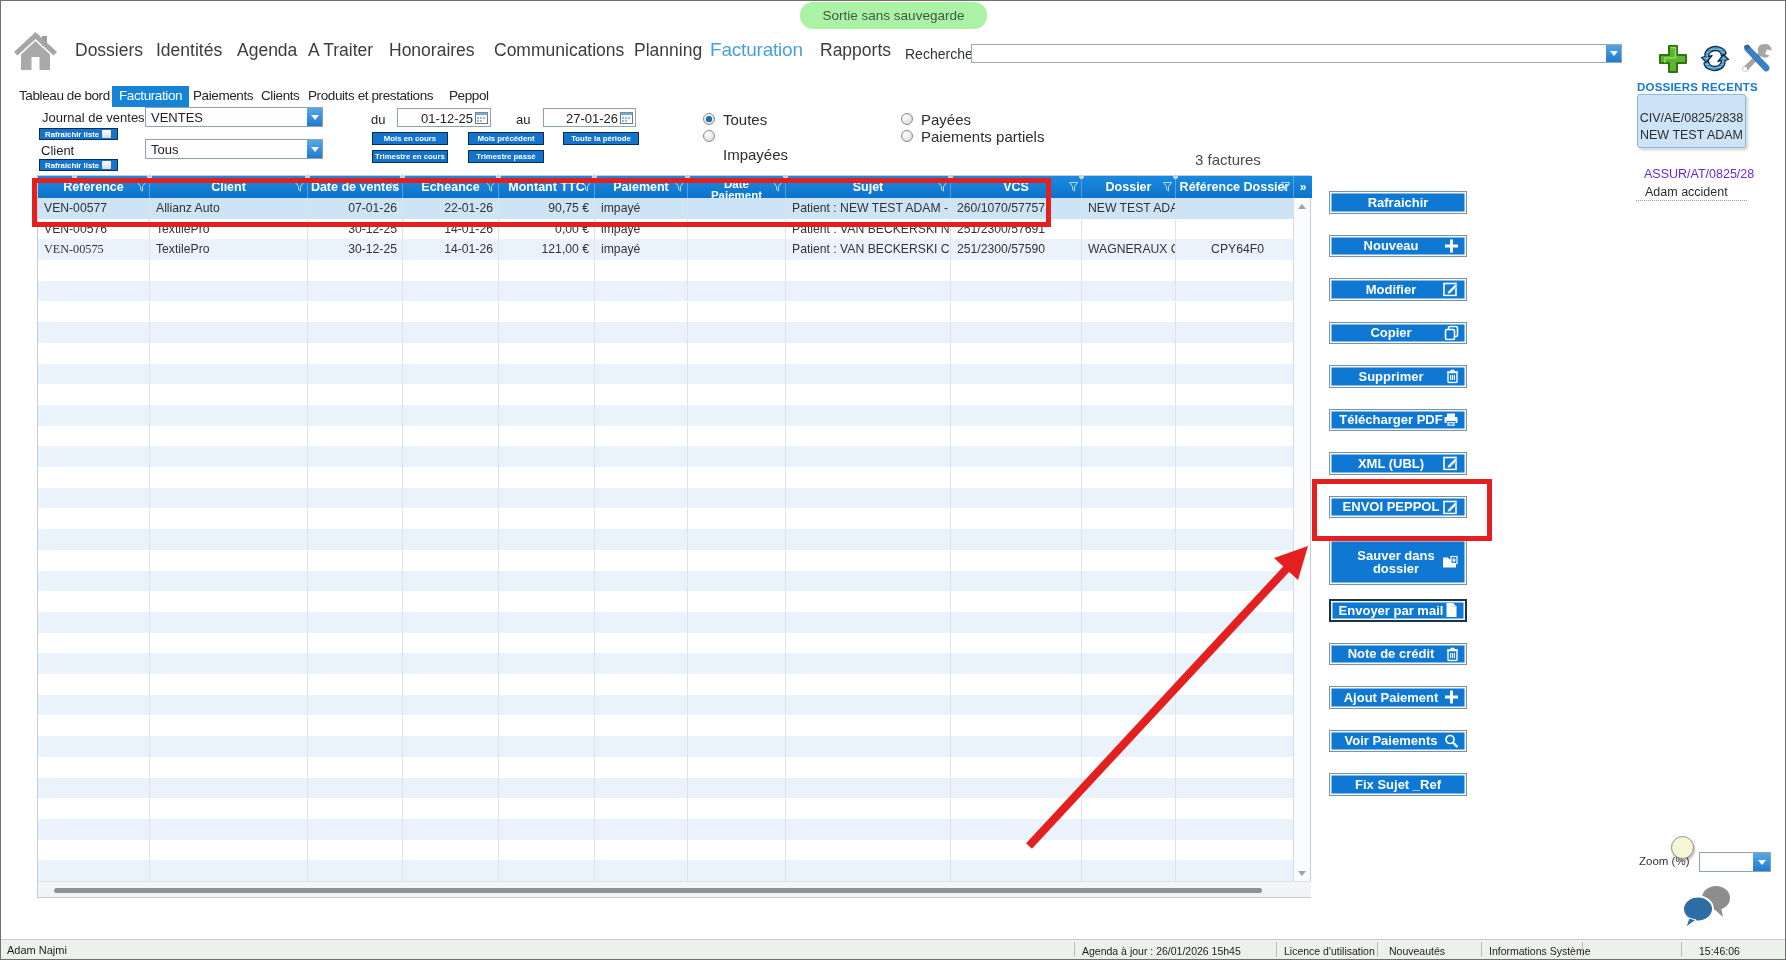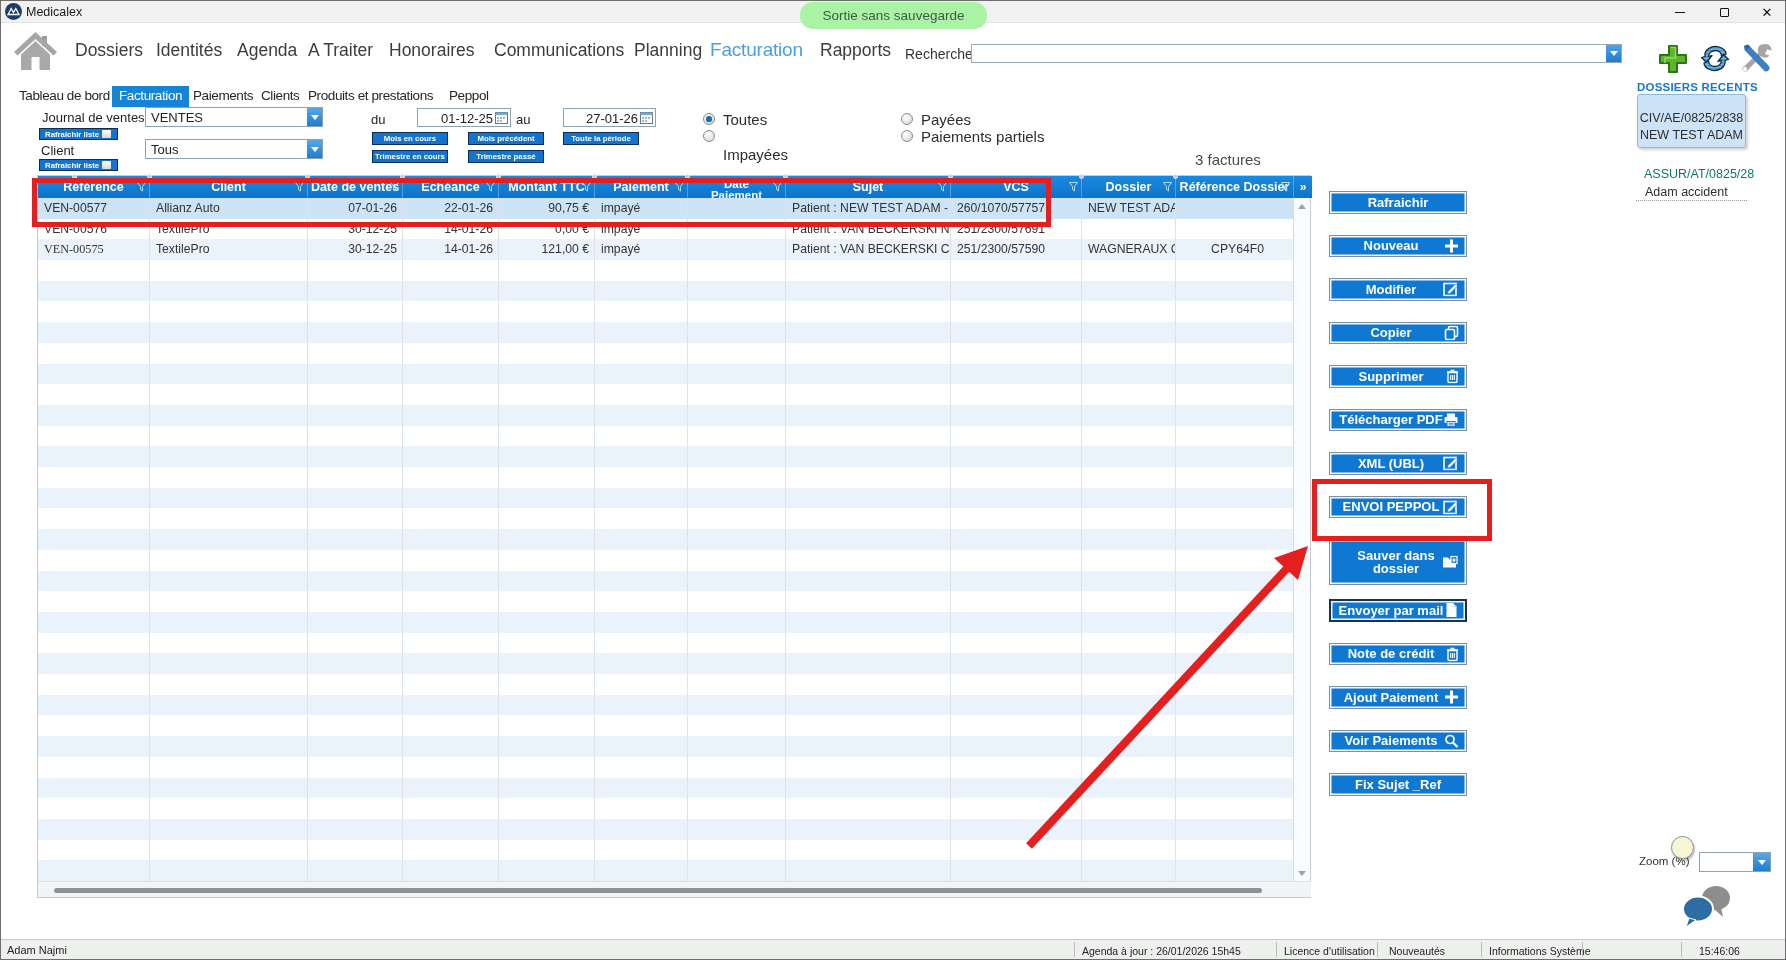--- a/index.html
+++ b/index.html
@@ -36,29 +36,29 @@
   #icon-refresh { left:1698px; top:41px; width:32px; height:33px; }
   #icon-tools { left:1737px; top:41px; width:36px; height:34px; }
   
   .subtab { position:absolute; top:85px; font-size:13.5px; letter-spacing:-0.4px; color:#262626; white-space:nowrap; height:21px; line-height:20px; }
   .subtab.active { background:#1583d6; color:#fff; padding:0 7px; }
   
   #recent-header { position:absolute; left:1636px; top:80px; line-height:12px; white-space:nowrap; font-size:11.5px; font-weight:bold; color:#1779d0; letter-spacing:0.2px; }
   #recent-box { position:absolute; left:1636px; top:93px; width:109px; height:54px; background:#cde3f7; border:1px solid #8cb8de; border-radius:3px;
     box-shadow:2px 2px 3px rgba(0,0,0,.18); display:flex; flex-direction:column; justify-content:flex-end; align-items:center; padding-bottom:3px; }
   #recent-box .line { font-size:12.5px; color:#2e2e2e; line-height:17px; white-space:nowrap; }
-  #recent2-code { position:absolute; left:1643px; top:166px; font-size:12.5px; color:#0f766e; }
+  #recent2-code { position:absolute; left:1643px; top:166px; font-size:12.5px; color:#6d28d9; }
   #recent2-name { position:absolute; left:1644px; top:184px; font-size:12.5px; color:#2e2e2e; }
   #recent-sep { position:absolute; left:1635px; top:199px; width:111px; border-top:1.5px dotted #9a9a9a; }
   
   .flabel { position:absolute; font-size:13px; color:#1f1f1f; white-space:nowrap; }
   .combo { position:absolute; background:#fff; border:1px solid #8fa2b0; }
   .combo .val { position:absolute; left:5px; top:2px; font-size:13px; color:#222; }
   .combo .dd { position:absolute; right:0px; top:0px; bottom:0px; width:15px; background:linear-gradient(#58a8e6,#1d7bd0); display:flex; align-items:center; justify-content:center; }
-  .datebox { position:absolute; background:#fff; border:1px solid #8fa2b0;margin-left:20px; }
+  .datebox { position:absolute; background:#fff; border:1px solid #8fa2b0; }
   .datebox .val { position:absolute; right:17px; top:2px; font-size:13px; color:#222; }
   .datebox .cal { position:absolute; right:2px; top:2px; width:13px; height:13px; }
   .small-btn { position:absolute; background:#1473cd; border:1.5px solid #0c2c50; color:#fff; font-weight:bold; font-size:7.8px;
     display:flex; align-items:center; justify-content:center; white-space:nowrap; }
   .refresh-btn { position:absolute; left:38px; width:79px; height:12px; background:#1473cd; border:1.5px solid #0c2c50; color:#fff; font-weight:bold; font-size:7.8px; display:flex; align-items:center; padding-left:5px; }
   .refresh-btn .knob { position:absolute; right:6px; top:0.5px; width:9px; height:8px; background:linear-gradient(#ffffff,#d8d8d8); border-radius:1px; }
   .radio { position:absolute; width:12px; height:12px; border-radius:50%; border:1px solid #8b8b8b; background:radial-gradient(circle at 35% 30%, #ffffff 0%, #dcdcdc 80%); }
   .radio.checked::after { content:""; position:absolute; left:2.4px; top:2.4px; width:5.2px; height:5.2px; border-radius:50%; background:#1b6fb8; }
   .radio-label { position:absolute; font-size:15px; color:#2d2d2d; white-space:nowrap; }
   #count-label { position:absolute; left:1194px; top:150px; font-size:15px; color:#4a4a4a; }
@@ -107,36 +107,20 @@
   #status-user { position:absolute; left:6px; top:4px; font-size:11px; color:#222; }
   .status-cell { position:absolute; top:4.5px; font-size:10.5px; color:#222; white-space:nowrap; }
   .status-sep { position:absolute; top:2px; height:15px; border-left:1px solid #bdbdbd; }
   #bottom-strip { position:absolute; left:0; top:958px; width:100%; height:2px; background:#dcdcdc; }
 </style>
 </head>
 <body>
 
 <div id="window">
 
-  <div id="titlebar">
-    <svg id="app-logo" viewBox="0 0 17 17">
-      <circle cx="8.5" cy="8.5" r="8.5" fill="#1d3d63"></circle>
-      <path d="M3 11.5 L6.2 5.5 L8.5 9.5 L10.8 5.5 L14 11.5 Z" fill="none" stroke="#fff" stroke-width="1.3"></path>
-    </svg>
-    <span id="app-title">Medicalex</span>
-    <div class="winbtn" id="btn-minimize">
-        <div class="glyph"></div>
-      </div>
-    <div class="winbtn" id="btn-maximize">
-        <div class="glyph"></div>
-      </div>
-    <div class="winbtn" id="btn-close">
-        <div class="glyph">✕</div>
-      </div>
-  </div>
 
   <div id="toast">Sortie sans sauvegarde</div>
 
   <div id="menubar">
     <svg id="home-icon" viewBox="0 0 47 43">
       <rect x="30" y="6" width="5" height="10" fill="#9c9c9c"></rect>
       <path d="M23.5 2 L45 22 L41.5 25.5 L23.5 9 L5.5 25.5 L2 22 Z" fill="#a6a6a6"></path>
       <path d="M23.5 11 L38 24.5 L38 40 L27.5 40 L27.5 27 L19.5 27 L19.5 40 L9 40 L9 24.5 Z" fill="#a9a9a9"></path>
     </svg>
     <div id="nav-items">

